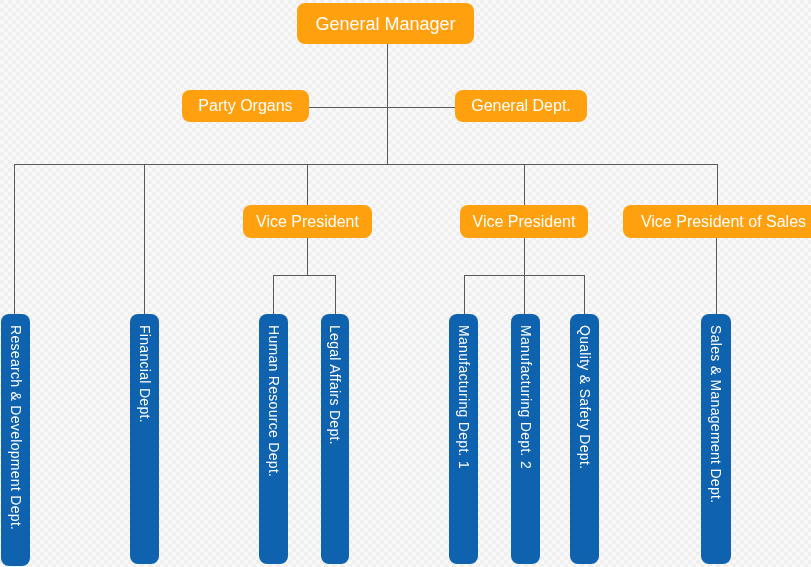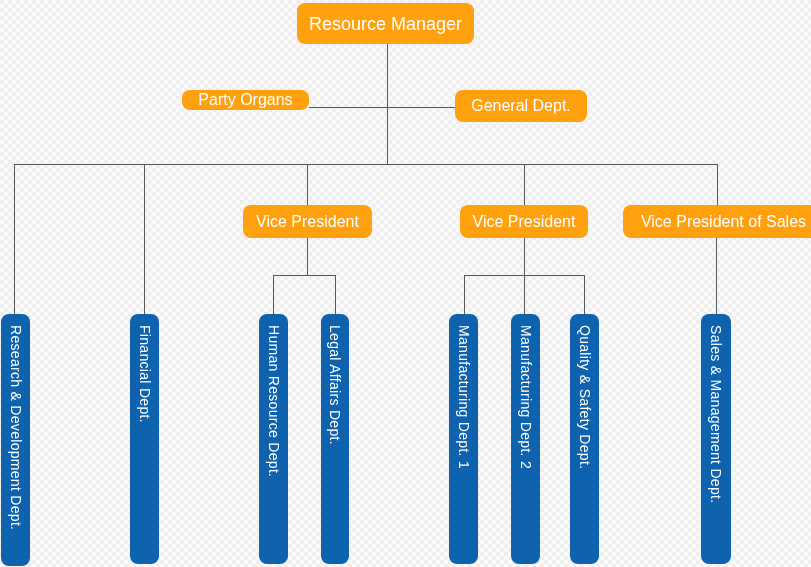--- a/index.html
+++ b/index.html
@@ -87,23 +87,23 @@
 
     <line x1="524" y1="238" x2="524" y2="275"></line>
     <line x1="464" y1="275" x2="584" y2="275"></line>
     <line x1="464" y1="275" x2="464" y2="314"></line>
     <line x1="524" y1="275" x2="524" y2="314"></line>
     <line x1="584" y1="275" x2="584" y2="314"></line>
 
     <line x1="716" y1="238" x2="716" y2="314"></line>
   </svg>
 
-  <div class="node orange lvl-top" style="left:297px;top:3px;width:177px;height:41px;">Resource Manager</div>
+  <div class="node orange lvl-top" style="left:297px;top:3px;width:177px;height:41px;">General Manager</div>
 
-  <div class="node orange" style="left:182px;top:90px;width:127px;height:20px;">Party Organs</div>
+  <div class="node orange" style="left:182px;top:90px;width:127px;height:32px;">Party Organs</div>
   <div class="node orange" style="left:455px;top:90px;width:132px;height:32px;">General Dept.</div>
 
   <div class="node orange" style="left:243px;top:205px;width:129px;height:33px;">Vice President</div>
   <div class="node orange" style="left:460px;top:205px;width:128px;height:33px;">Vice President</div>
   <div class="node orange" style="left:623px;top:205px;width:201px;height:33px;">Vice President of Sales</div>
 
   <div class="node blue" style="left:1px;top:314px;width:29px;height:252px;">
     <span class="vtext">Research &amp; Development Dept.</span>
   </div>
   <div class="node blue" style="left:130px;top:314px;width:29px;height:250px;">

